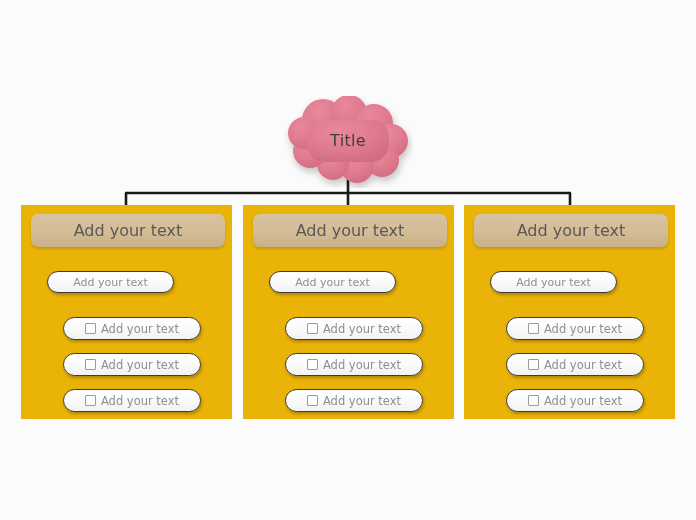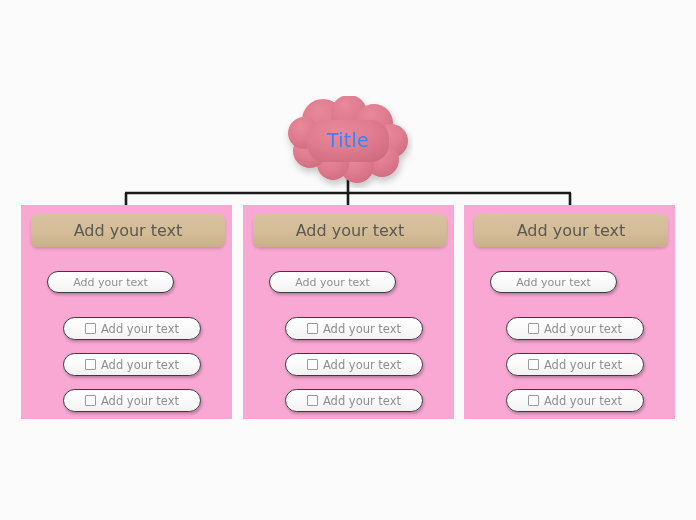--- a/index.html
+++ b/index.html
@@ -46,34 +46,34 @@
   }
   #cloud-title {
     position: absolute;
     left: 0;
     top: 0;
     width: 130px;
     height: 92px;
     display: flex;
     align-items: center;
     justify-content: center;
-    font-size: 19px;
-    color: #3b82f6;
+    font-size: 16px;
+    color: #404040;
     letter-spacing: 0.3px;
     padding-bottom: 4px;
     box-sizing: border-box;
   }
 
   
   .panel {
     position: absolute;
     top: 205px;
     width: 211px;
     height: 214px;
-    background: #f9a8d4;
+    background: #eab308;
   }
   #panel-0 { left: 21px; }
   #panel-1 { left: 243px; }
   #panel-2 { left: 464px; }
 
   .col-header {
     position: absolute;
     left: 10px;
     top: 9px;
     width: 194px;

